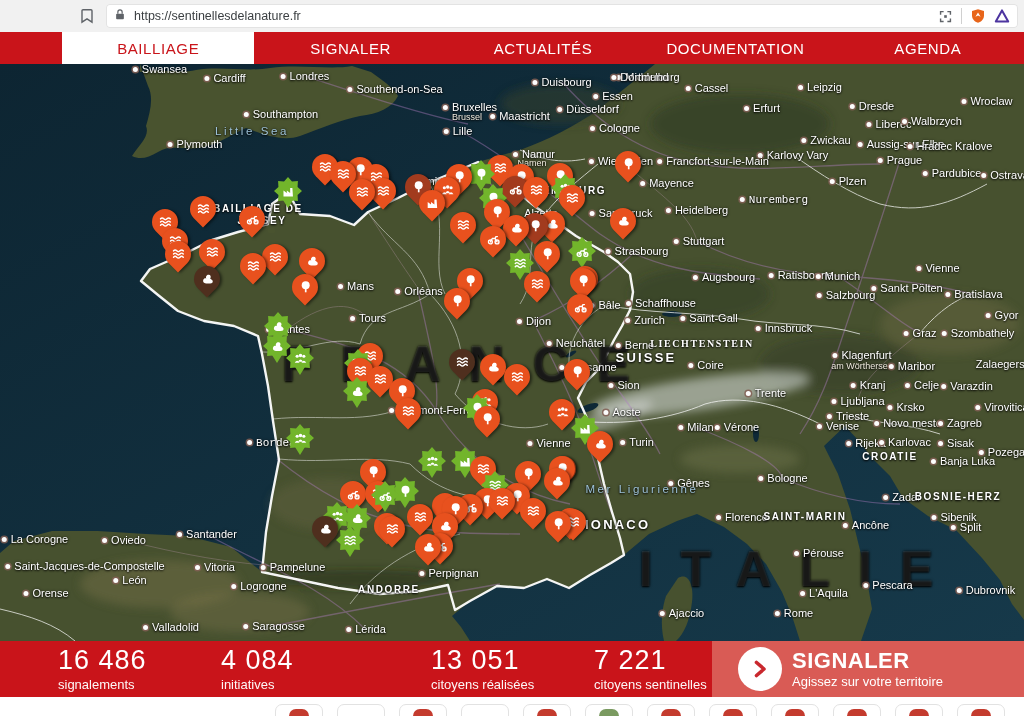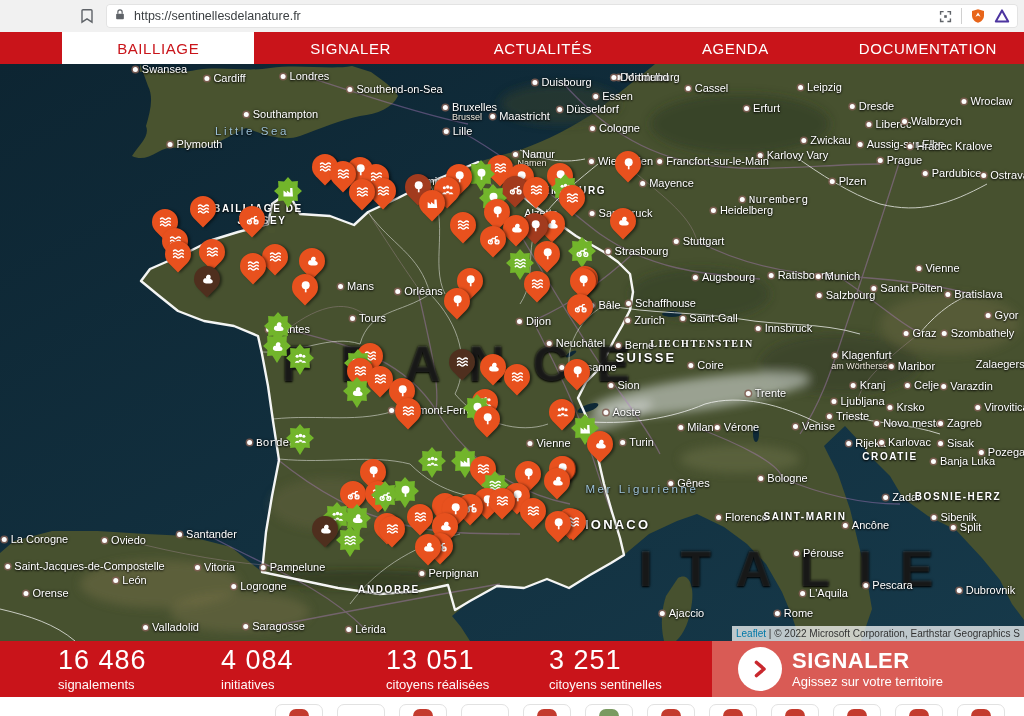--- a/index.html
+++ b/index.html
@@ -144,22 +144,22 @@
     </span>
   </div>
 </div>
 
 <div class="nav">
   <div class="stub"></div>
   <div id="tabs" style="display:flex;flex:1">
       <div class="tab active">BAILLIAGE</div>
       <div class="tab">SIGNALER</div>
       <div class="tab">ACTUALITÉS</div>
+      <div class="tab">DOCUMENTATION</div>
       <div class="tab">AGENDA</div>
-      <div class="tab">DOCUMENTATION</div>
     </div>
 </div>
 
 <div class="map">
   <svg class="geo" width="1024" height="577" viewBox="0 0 1024 577">
     <defs>
       <linearGradient id="seag" x1="0" y1="0" x2="1" y2="1">
         <stop offset="0" stop-color="#0d2532"></stop>
           <stop offset="1" stop-color="#16394a"></stop>
       </linearGradient>
@@ -285,21 +285,21 @@
       <div class="lb c" style="left: 901px; top: 80px;"><span class="dot"></span>Aussig-sur-Elbe</div>
       <div class="lb c" style="left: 950px; top: 82px;"><span class="dot"></span>Hradec Kralove</div>
       <div class="lb c" style="left: 793px; top: 91px;"><span class="dot"></span>Karlovy Vary</div>
       <div class="lb c" style="left: 900px; top: 96px;"><span class="dot"></span>Prague</div>
       <div class="lb c" style="left: 952px; top: 109px;"><span class="dot"></span>Pardubice</div>
       <div class="lb c" style="left: 1005px; top: 111px;"><span class="dot"></span>Ostrava</div>
       <div class="lb c" style="left: 848px; top: 117px;"><span class="dot"></span>Plzen</div>
       <div class="lb c" style="left: 621px; top: 97px;"><span class="dot"></span>Wiesbaden</div>
       <div class="lb c" style="left: 713px; top: 97px;"><span class="dot"></span>Francfort-sur-le-Main</div>
       <div class="lb c" style="left: 667px; top: 119px;"><span class="dot"></span>Mayence</div>
-      <div class="lb c" style="left: 697px; top: 146px; margin-left: 45px;"><span class="dot"></span>Heidelberg</div>
+      <div class="lb c" style="left: 697px; top: 146px;"><span class="dot"></span>Heidelberg</div>
       <div class="lb c" style="left: 699px; top: 177px;"><span class="dot"></span>Stuttgart</div>
       <div class="lb c" style="left: 774px; top: 136px; font-family: Liberation Mono, monospace;"><span class="dot"></span>Nuremberg</div>
       <div class="lb c" style="left: 801px; top: 179px; margin-top: 32px;"><span class="dot"></span>Ratisbonne</div>
       <div class="lb c" style="left: 724px; top: 213px;"><span class="dot"></span>Augsbourg</div>
       <div class="lb c" style="left: 838px; top: 212px;"><span class="dot"></span>Munich</div>
       <div class="lb c" style="left: 846px; top: 231px;"><span class="dot"></span>Salzbourg</div>
       <div class="lb c" style="left: 784px; top: 264px;"><span class="dot"></span>Innsbruck</div>
       <div class="lb c" style="left: 907px; top: 224px;"><span class="dot"></span>Sankt Pölten</div>
       <div class="lb c" style="left: 938px; top: 204px;"><span class="dot"></span>Vienne</div>
       <div class="lb c" style="left: 974px; top: 230px;"><span class="dot"></span>Bratislava</div>
@@ -338,21 +338,21 @@
       <div class="lb B" style="left: 646px; top: 293px;">SUISSE</div>
       <div class="lb C" style="left: 702px; top: 279px; font-family: Liberation Serif, serif;">LIECHTENSTEIN</div>
       <div class="lb c" style="left: 706px; top: 301px;"><span class="dot"></span>Coire</div>
       <div class="lb c" style="left: 624px; top: 321px;"><span class="dot"></span>Sion</div>
       <div class="lb c" style="left: 588px; top: 303px;"><span class="dot"></span>Lausanne</div>
       <div class="lb c" style="left: 576px; top: 279px;"><span class="dot"></span>Neuchâtel</div>
       <div class="lb c" style="left: 622px; top: 348px;"><span class="dot"></span>Aoste</div>
       <div class="lb c" style="left: 696px; top: 363px;"><span class="dot"></span>Milan</div>
       <div class="lb c" style="left: 737px; top: 363px;"><span class="dot"></span>Vérone</div>
       <div class="lb c" style="left: 766px; top: 329px;"><span class="dot"></span>Trente</div>
-      <div class="lb c" style="left: 798px; top: 362px; padding-left: 32px;"><span class="dot"></span>Venise</div>
+      <div class="lb c" style="left: 822px; top: 362px; padding-left: 32px;"><span class="dot"></span>Venise</div>
       <div class="lb c" style="left: 637px; top: 378px;"><span class="dot"></span>Turin</div>
       <div class="lb c" style="left: 689px; top: 419px;"><span class="dot"></span>Gênes</div>
       <div class="lb c" style="left: 783px; top: 414px;"><span class="dot"></span>Bologne</div>
       <div class="lb c" style="left: 742px; top: 453px;"><span class="dot"></span>Florence</div>
       <div class="lb C" style="left: 805px; top: 452px;">SAINT-MARIN</div>
       <div class="lb c" style="left: 866px; top: 461px;"><span class="dot"></span>Ancône</div>
       <div class="lb c" style="left: 819px; top: 489px;"><span class="dot"></span>Pérouse</div>
       <div class="lb c" style="left: 824px; top: 529px;"><span class="dot"></span>L'Aquila</div>
       <div class="lb c" style="left: 888px; top: 521px;"><span class="dot"></span>Pescara</div>
       <div class="lb c" style="left: 794px; top: 549px;"><span class="dot"></span>Rome</div>
@@ -1123,41 +1123,38 @@
       </div>
       <div class="mk" style="left: 428px; top: 499px; z-index: 1099;">
         <div class="pinb" style="background:#e8511e">
           <svg width="13" height="13" viewBox="0 0 14 14">
             <use href="#i-squirrel"></use>
           </svg>
         </div>
       </div>
     </div>
 
-  <div class="attr">
-    <a>Leaflet</a><span> | </span><span>© 2022 Microsoft Corporation, Earthstar Geographics S</span>
-  </div>
 </div>
 
 <div class="stats">
   <div id="statitems" style="display:flex">
       <div class="stat" style="width: 163px;">
         <span class="num">16 486</span>
         <span class="cap">signalements</span>
       </div>
       <div class="stat" style="width: 165px;">
         <span class="num">4 084</span>
         <span class="cap">initiatives</span>
       </div>
-      <div class="stat" style="width: 163px;">
+      <div class="stat" style="width: 163px; margin-left: 45px;">
         <span class="num">13 051</span>
         <span class="cap">citoyens réalisées</span>
       </div>
       <div class="stat" style="width: 160px;">
-        <span class="num">3 251</span>
+        <span class="num">7 221</span>
         <span class="cap">citoyens sentinelles</span>
       </div>
     </div>
   <div class="cta">
     <span class="circ">
       <svg width="20" height="20" viewBox="0 0 20 20">
           <path d="M6.5 3.5 L14 10 L6.5 16.5" fill="none" stroke="#c9282e" stroke-width="3.6" stroke-linecap="round" stroke-linejoin="round"></path>
         </svg>
     </span>
     <span class="txt">

